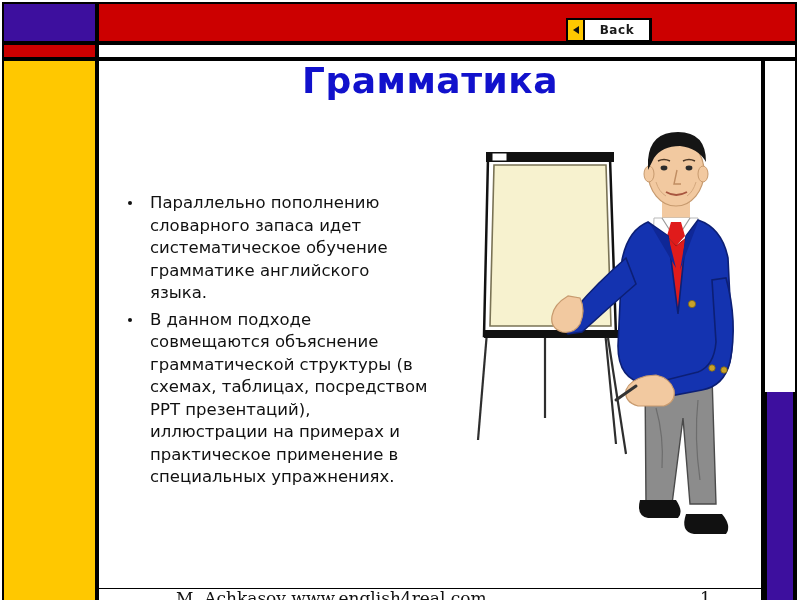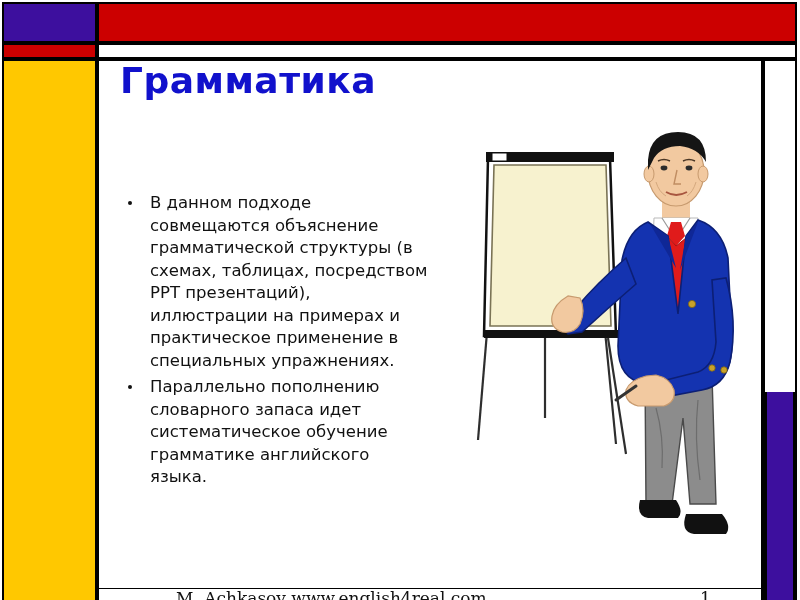--- a/index.html
+++ b/index.html
@@ -143,20 +143,21 @@
     border-right: 1px solid #000;
     min-width: 66px;
     box-sizing: border-box;
   }
 
   
   #slide-title {
     position: absolute;
     left: 120px; top: 60px;
     width: 620px;
+    text-align: center;
     color: #1111cc;
     font-family: "DejaVu Sans", sans-serif;
     font-weight: bold;
     font-size: 36px;
     letter-spacing: 0.5px;
   }
 
   
   #body-list {
     position: absolute;
@@ -219,27 +220,35 @@
 
   <div class="corner-purple"></div>
   <div class="top-red-bar"></div>
   <div class="left-red-strip"></div>
   <div class="thin-white-strip"></div>
   <div class="left-yellow-bar"></div>
   <div class="main-panel"></div>
   <div class="right-rail"></div>
   <div class="right-rail-purple"></div>
 
+  <div class="nav-group" id="nav-back">
+    <div class="nav-btn">
+      <span class="nav-arrow left">
+          <i></i>
+        </span>
+      <span class="nav-label">Back</span>
+    </div>
+  </div>
 
 
   <div id="slide-title">Грамматика</div>
 
   <ul id="body-list">
+    <li>Параллельно пополнению словарного запаса идет систематическое обучение грамматике английского языка.</li>
     <li>В данном подходе совмещаются объяснение грамматической структуры (в схемах, таблицах, посредством PPT презентаций), иллюстрации на примерах и практическое применение в специальных упражнениях.</li>
-    <li>Параллельно пополнению словарного запаса идет систематическое обучение грамматике английского языка.</li>
   </ul>
 
   <svg id="illustration" viewBox="0 0 310 462">
 
     <g stroke="#2e2e2e" stroke-width="2.2" fill="none">
       <path d="M47 214 L38 322"></path>
       <path d="M165 213 L176 326"></path>
       <path d="M105 215 L105 300"></path>
     </g>
 

